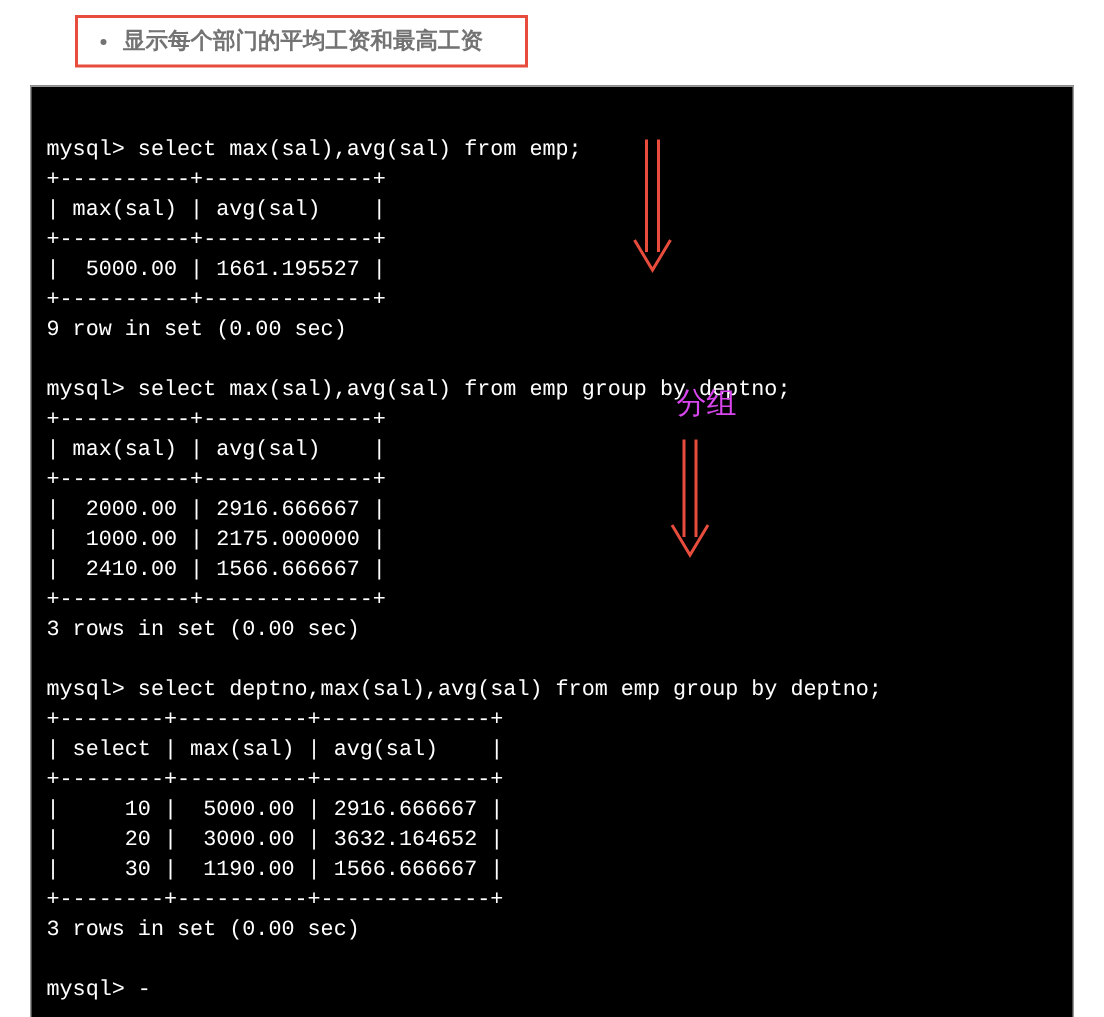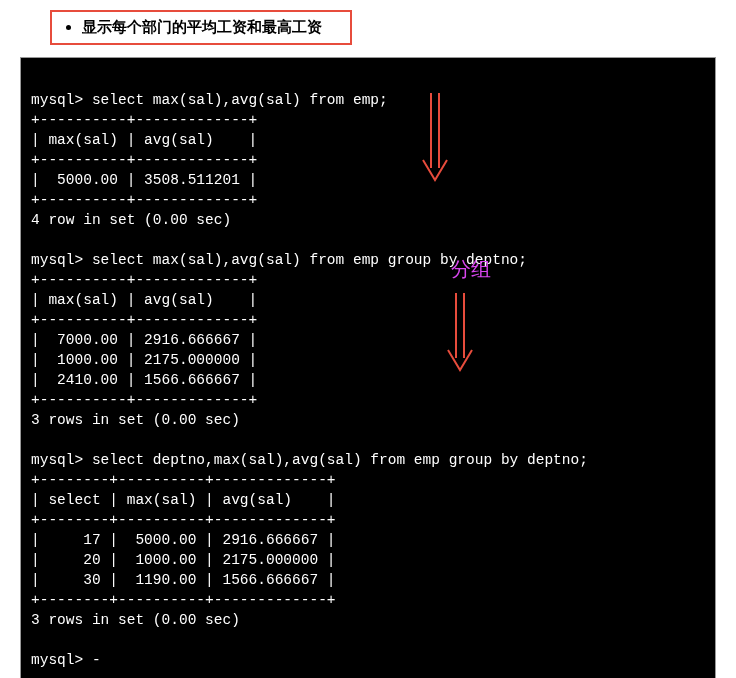--- a/index.html
+++ b/index.html
@@ -9,21 +9,21 @@
       padding: 10px 20px;
     }
     .title-box {
       border: 2px solid #e74c3c;
       display: inline-block;
       padding: 6px 28px 6px 14px;
       margin-left: 30px;
       margin-bottom: 12px;
     }
     .title-box ul { list-style: disc; padding-left: 16px; }
-    .title-box li { font-size: 15px; font-weight: bold; color: #000000; }
+    .title-box li { font-size: 15px; font-weight: bold; color: #737373; }
     .terminal {
       position: relative;
       background: #000000;
       color: #ffffff;
       font-family: "Courier New", Consolas, monospace;
       font-size: 14.5px;
       line-height: 1.38;
       padding: 12px 10px 6px 10px;
       white-space: pre;
       border: 1px solid #999;
@@ -51,40 +51,40 @@
   <ul>
     <li>显示每个部门的平均工资和最高工资</li>
   </ul>
 </div>
 
 <div class="terminal">
 <span>mysql&gt; select max(sal),avg(sal) from emp;</span>
 <span>+----------+-------------+</span>
 <span>| max(sal) | avg(sal)    |</span>
 <span>+----------+-------------+</span>
-<span>|  5000.00 | 3508.511201 |</span>
+<span>|  5000.00 | 1661.195527 |</span>
 <span>+----------+-------------+</span>
-<span>4 row in set (0.00 sec)</span>
+<span>9 row in set (0.00 sec)</span>
 
 <span>mysql&gt; select max(sal),avg(sal) from emp group by deptno;</span>
 <span>+----------+-------------+</span>
 <span>| max(sal) | avg(sal)    |</span>
 <span>+----------+-------------+</span>
-<span>|  7000.00 | 2916.666667 |</span>
+<span>|  2000.00 | 2916.666667 |</span>
 <span>|  1000.00 | 2175.000000 |</span>
 <span>|  2410.00 | 1566.666667 |</span>
 <span>+----------+-------------+</span>
 <span>3 rows in set (0.00 sec)</span>
 
 <span>mysql&gt; select deptno,max(sal),avg(sal) from emp group by deptno;</span>
 <span>+--------+----------+-------------+</span>
 <span>| select | max(sal) | avg(sal)    |</span>
 <span>+--------+----------+-------------+</span>
-<span>|     17 |  5000.00 | 2916.666667 |</span>
-<span>|     20 |  1000.00 | 2175.000000 |</span>
+<span>|     10 |  5000.00 | 2916.666667 |</span>
+<span>|     20 |  3000.00 | 3632.164652 |</span>
 <span>|     30 |  1190.00 | 1566.666667 |</span>
 <span>+--------+----------+-------------+</span>
 <span>3 rows in set (0.00 sec)</span>
 
 <span>mysql&gt; -</span>
 <svg class="arrow" style="left:400px; top:30px;" width="30" height="100">
   <line x1="10" y1="5" x2="10" y2="80"></line>
   <line x1="18" y1="5" x2="18" y2="80"></line>
   <polyline points="2,72 14,92 26,72"></polyline>
 </svg>

